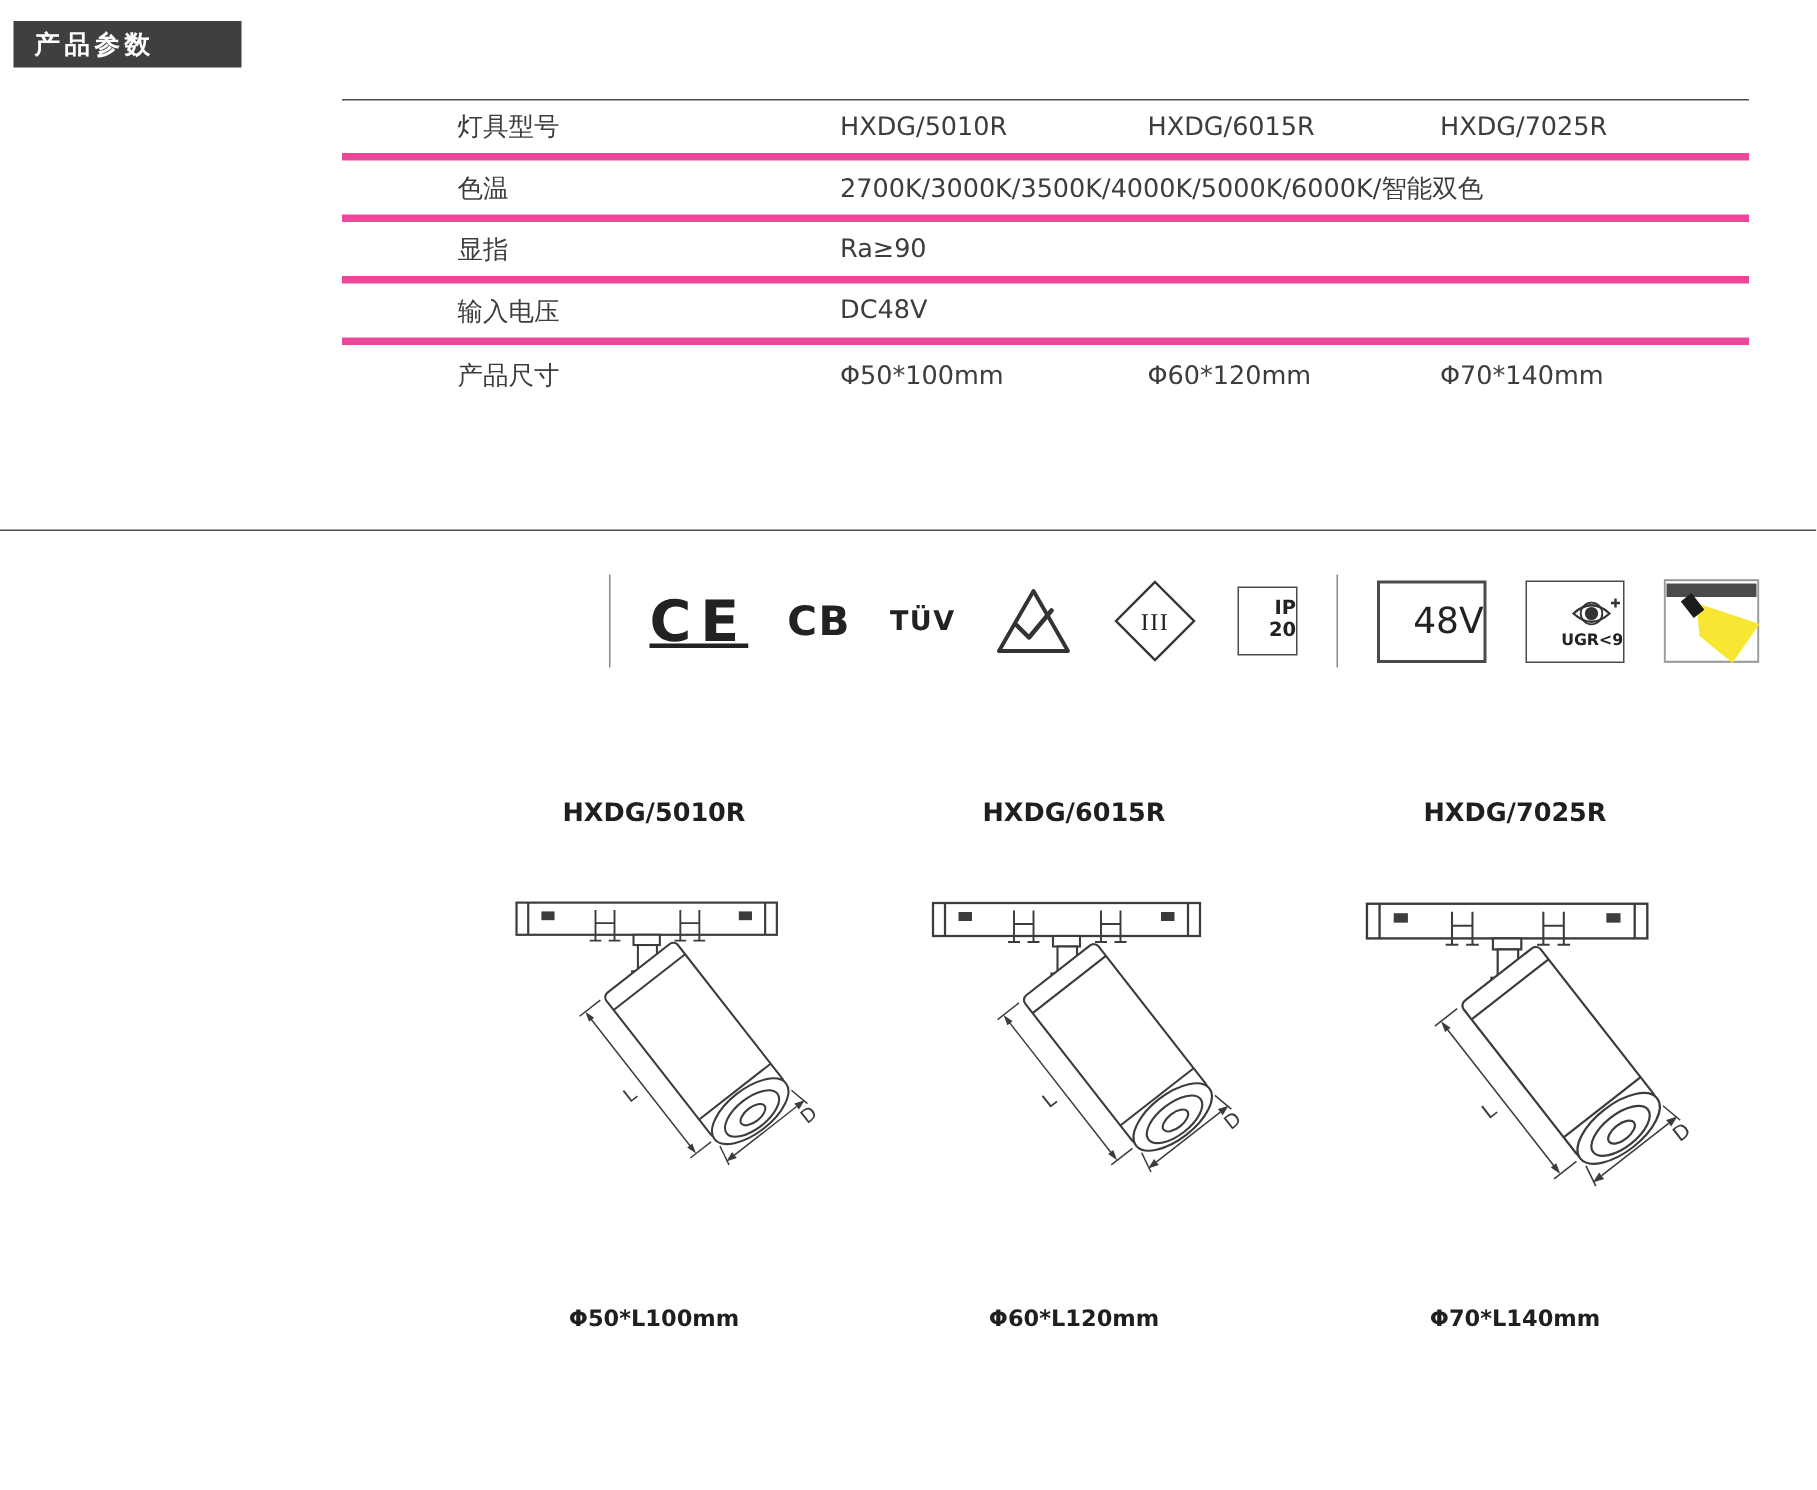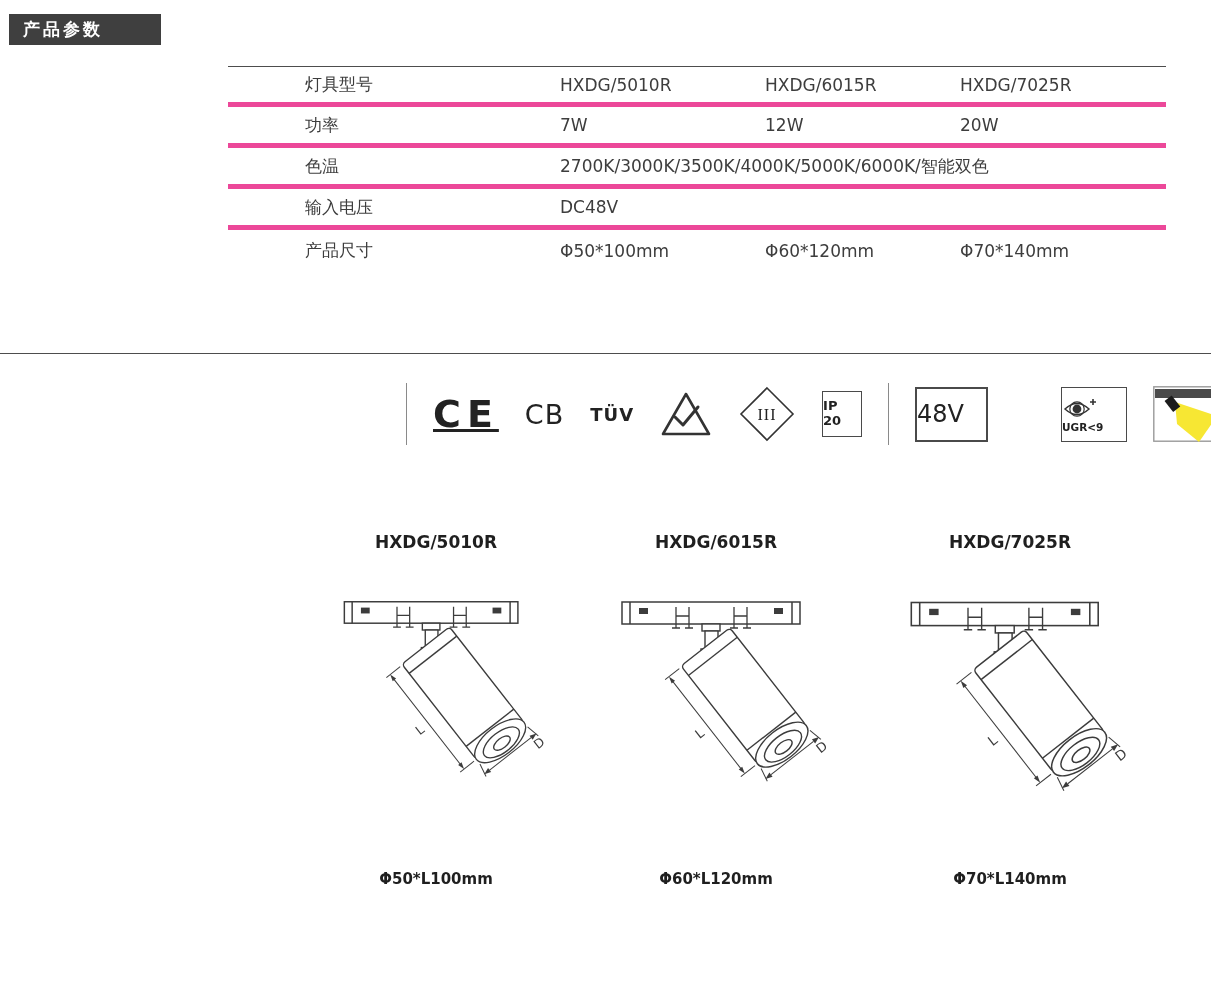--- a/index.html
+++ b/index.html
@@ -20,27 +20,27 @@
   .trow:last-child { border-bottom:none; }
   .tlabel { padding-left:77px; }
   .tspan { grid-column:2 / 5; }
   .full-rule { position:absolute; left:0; top:353px; width:1211px; height:0; border-top:1px solid #4d4d4d; }
 
   
   .cert-row { position:absolute; left:406px; top:380px; height:68px; display:flex;
               align-items:center; gap:26px; color:#222; }
   .vdiv { width:1px; height:62px; background:#8a8a8a; }
   .ce  { font-size:38px; font-weight:600; letter-spacing:6px;text-decoration:underline; }
-  .cb  { font-size:27px; font-weight:400; letter-spacing:1px; }
+  .cb  { font-size:27px; font-weight:700; letter-spacing:1px; }
   .tuv { font-size:18px; font-weight:700; letter-spacing:1px; }
   .sq  { border:2px solid #4a4a4a; background:#fff; display:flex; flex-direction:column;
-         align-items:flex-start; justify-content:center; text-align:center; }
+         align-items:flex-end; justify-content:center; text-align:center; }
   .ip-box  { width:40px; height:46px; font-size:13px; font-weight:700; line-height:1.15; border-width:1.5px; }
   .v-box   { width:73px; height:55px; font-size:24px; }
-  .ugr-box { width:66px; height:55px; gap:1px; border-width:1.5px;margin-left:47px; }
+  .ugr-box { width:66px; height:55px; gap:1px; border-width:1.5px; }
   .ugr-label { font-size:10.5px; font-weight:700; }
 
   
   .card { position:absolute; top:532px; height:356px; display:flex; flex-direction:column; align-items:center; }
   .card1 { left:320px; width:232px; }
   .card2 { left:598px; width:236px; }
   .card3 { left:884px; width:252px; }
   .ptitle { font-size:17px; font-weight:700; color:#1f1f1f; }
   .drawing { margin-top:40px; }
   .pcap { margin-top:auto; font-size:15px; font-weight:700; color:#1f1f1f; }
@@ -55,28 +55,26 @@
   </div>
 
   <div class="spec-table">
     <div class="trow">
       <div class="tlabel">灯具型号</div>
       <div>HXDG/5010R</div>
       <div>HXDG/6015R</div>
       <div>HXDG/7025R</div>
     </div>
     <div class="trow">
-      <div class="tlabel">功率</div>
-      <div>7W</div>
-      <div>12W</div>
-      <div>20W</div>
-    </div>
-    <div class="trow">
       <div class="tlabel">色温</div>
       <div class="tspan">2700K/3000K/3500K/4000K/5000K/6000K/智能双色</div>
+    </div>
+    <div class="trow">
+      <div class="tlabel">显指</div>
+      <div class="tspan">Ra≥90</div>
     </div>
     <div class="trow">
       <div class="tlabel">输入电压</div>
       <div class="tspan">DC48V</div>
     </div>
     <div class="trow">
       <div class="tlabel">产品尺寸</div>
       <div>Φ50*100mm</div>
       <div>Φ60*120mm</div>
       <div>Φ70*140mm</div>

